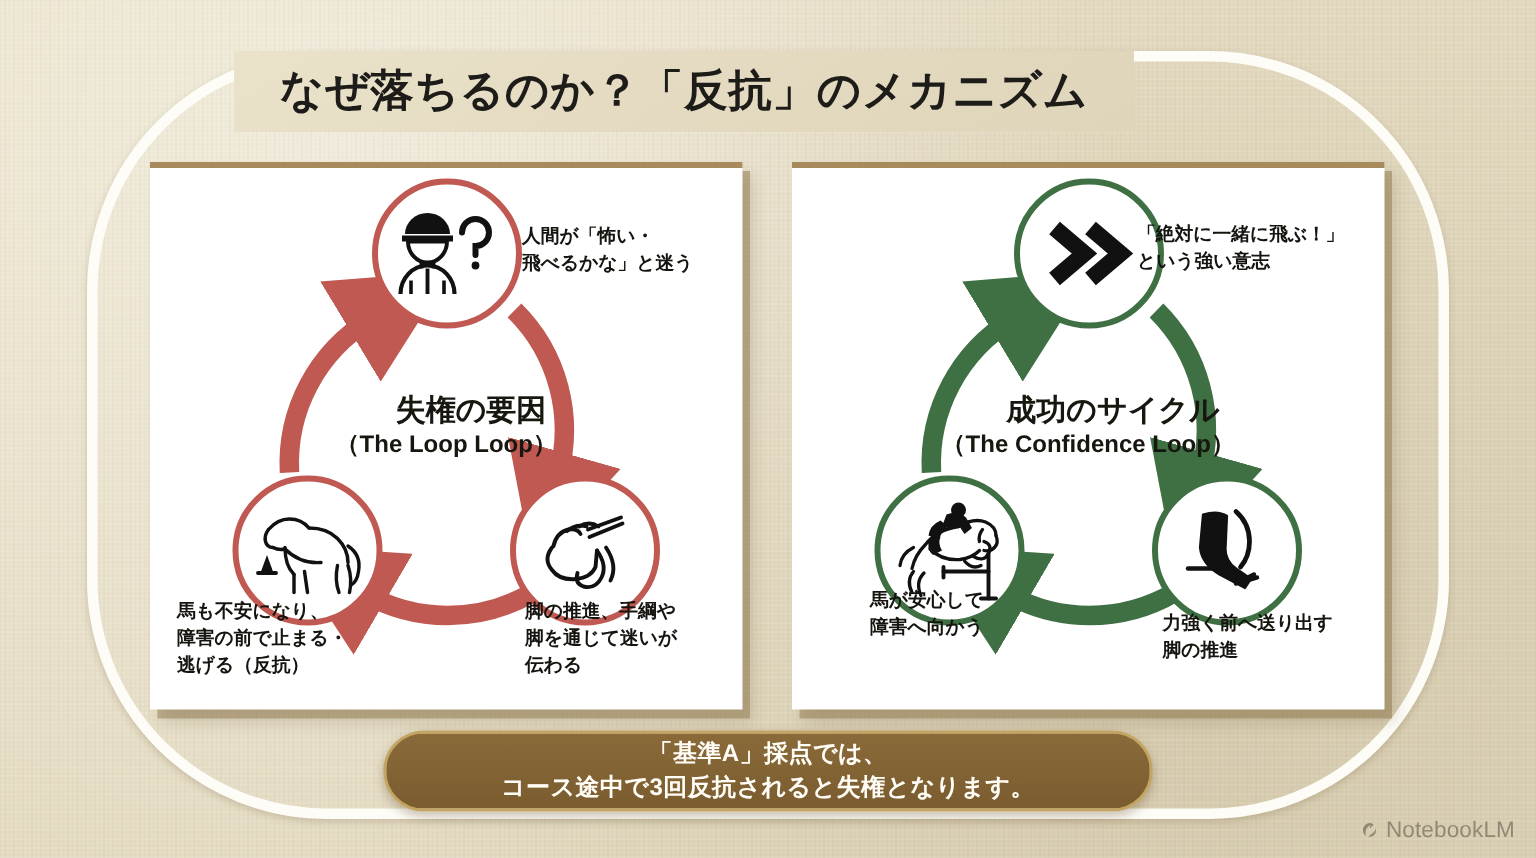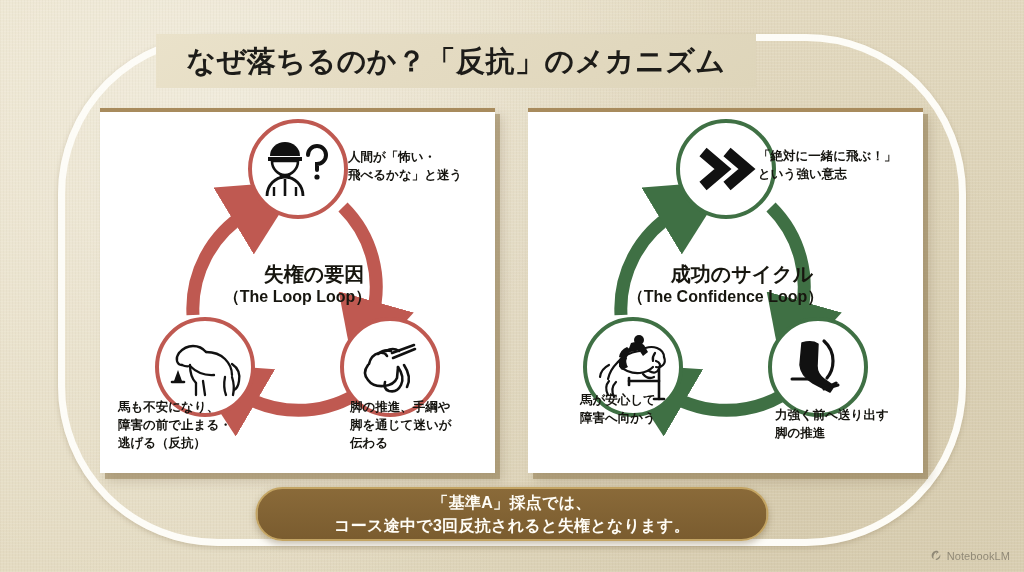--- a/index.html
+++ b/index.html
@@ -169,21 +169,21 @@
     position: absolute;
     right: 14px;
     bottom: 10px;
     display: flex;
     align-items: center;
     gap: 4px;
     opacity: .5;
     z-index: 7;
   }
   #watermark .wm-text {
-    font-size: 11px;
+    font-size: 15px;
     color: #4a463c;
     letter-spacing: .1px;
     text-align: right;
   }
 </style>
 </head>
 <body>
 
 <div id="stage"></div>
 <div id="frame"></div>

